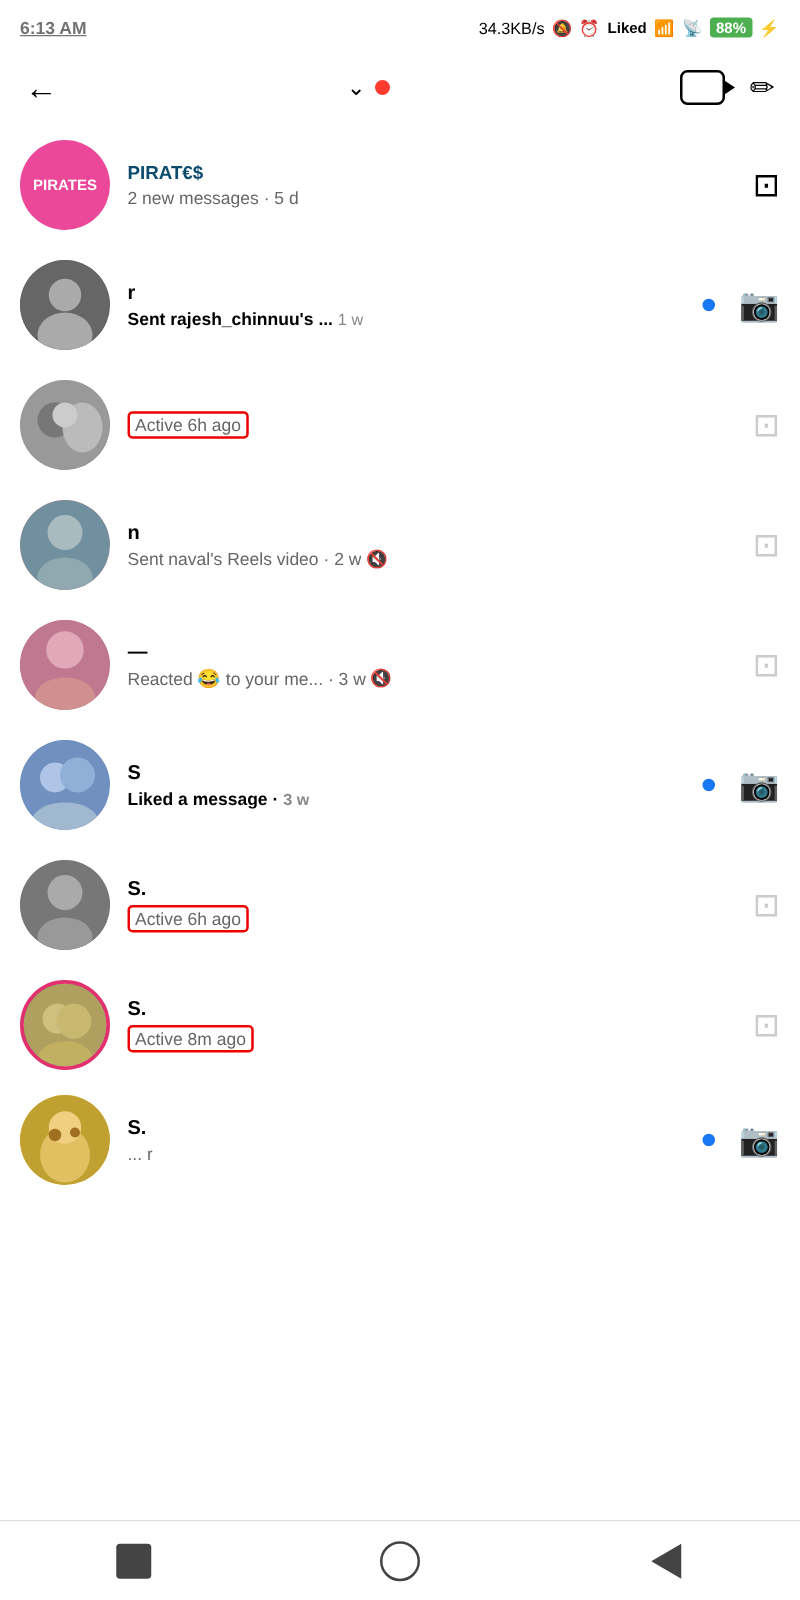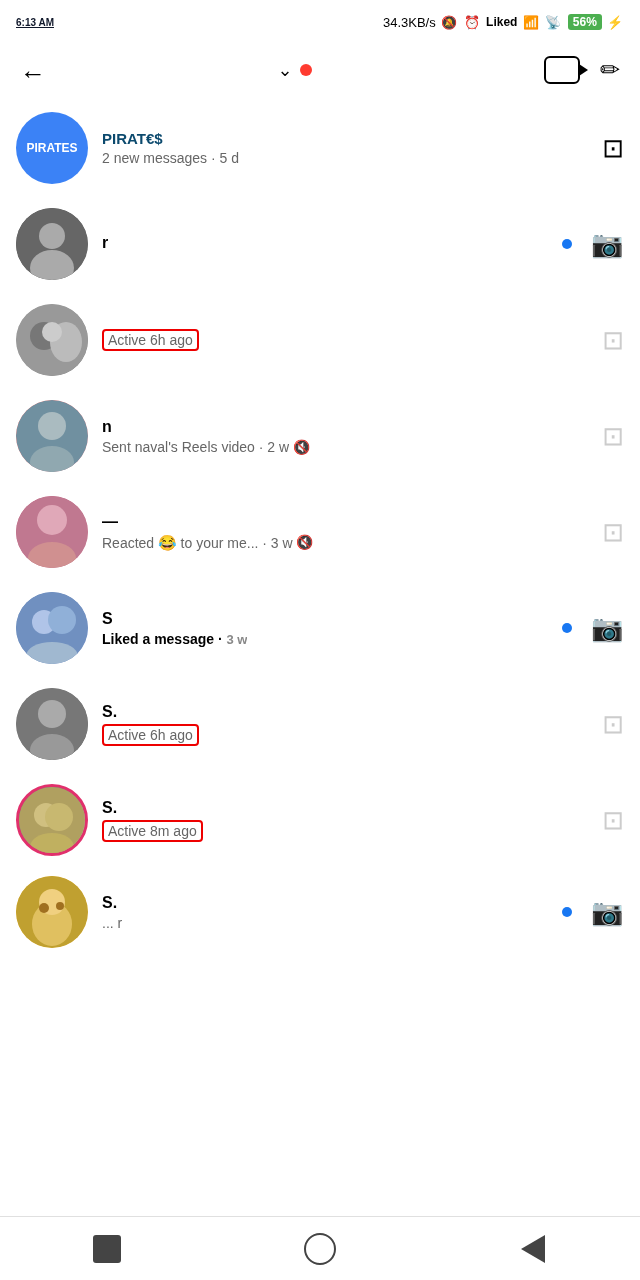--- a/index.html
+++ b/index.html
@@ -15,23 +15,23 @@
     
     .status-bar {
       display: flex;
       justify-content: space-between;
       align-items: center;
       padding: 8px 16px 4px;
       background: #fff;
       height: 40px;
     }
     .status-left {
-      font-size: 10px;
+      font-size: 14px;
       font-weight: 700;
-      color: #0f172a;
+      color: #737373;
       text-decoration: underline;
     }
     .status-right {
       display: flex;
       align-items: center;
       gap: 6px;
       font-size: 13px;
       font-weight: 500;
       color: #000;
     }
@@ -252,21 +252,21 @@
     }
 
     .sub-row {
       display: flex;
       gap: 0;
     }
     .emoji-inline { font-size: 15px; }
 
     
     .pirates-badge {
-      background: #3b82f6;
+      background: #ec4899;
       color: #fff;
       font-size: 13px;
       font-weight: 900;
       letter-spacing: -1px;
       border-radius: 50%;
       width: 72px;
       height: 72px;
       display: flex;
       align-items: center;
       justify-content: center;
@@ -282,21 +282,21 @@
 <div class="status-bar">
   <span class="status-left">6:13 AM</span>
   <div class="status-right">
     <span>34.3KB/s</span>
     <span>🔕</span>
     <span>⏰</span>
     <span style="font-size:12px;font-weight:700;">Liked</span>
     <span>📶</span>
     <span>📡</span>
     <span class="battery">
-      <span>56</span>%
+      <span>88</span>%
     </span>
     <span>⚡</span>
   </div>
 </div>
 
 <div class="top-nav">
   <div class="nav-left">
     <span class="back-arrow">←</span>
   </div>
   <div class="nav-center">
@@ -335,20 +335,23 @@
           <svg width="72" height="72" viewBox="0 0 72 72">
             <circle cx="36" cy="36" r="36" fill="#666"></circle>
             <circle cx="36" cy="28" r="13" fill="#aaa"></circle>
             <ellipse cx="36" cy="60" rx="22" ry="18" fill="#aaa"></ellipse>
           </svg>
         </div>
       </div>
     </div>
     <div class="conv-content">
       <div class="conv-name">r&nbsp;&nbsp;&nbsp;&nbsp;&nbsp;&nbsp;&nbsp;&nbsp;&nbsp;&nbsp;</div>
+      <div class="sub-row">
+        <span class="conv-sub bold-sub">Sent rajesh_chinnuu's ... <span class="conv-time" style="font-weight:400;">1 w</span></span>
+      </div>
     </div>
     <div>
       <div class="unread-dot"></div>
     </div>
     <div class="camera-icon-wrap">
       <span class="camera-icon active-cam">📷</span>
     </div>
   </div>
 
   <div class="conv-item">

